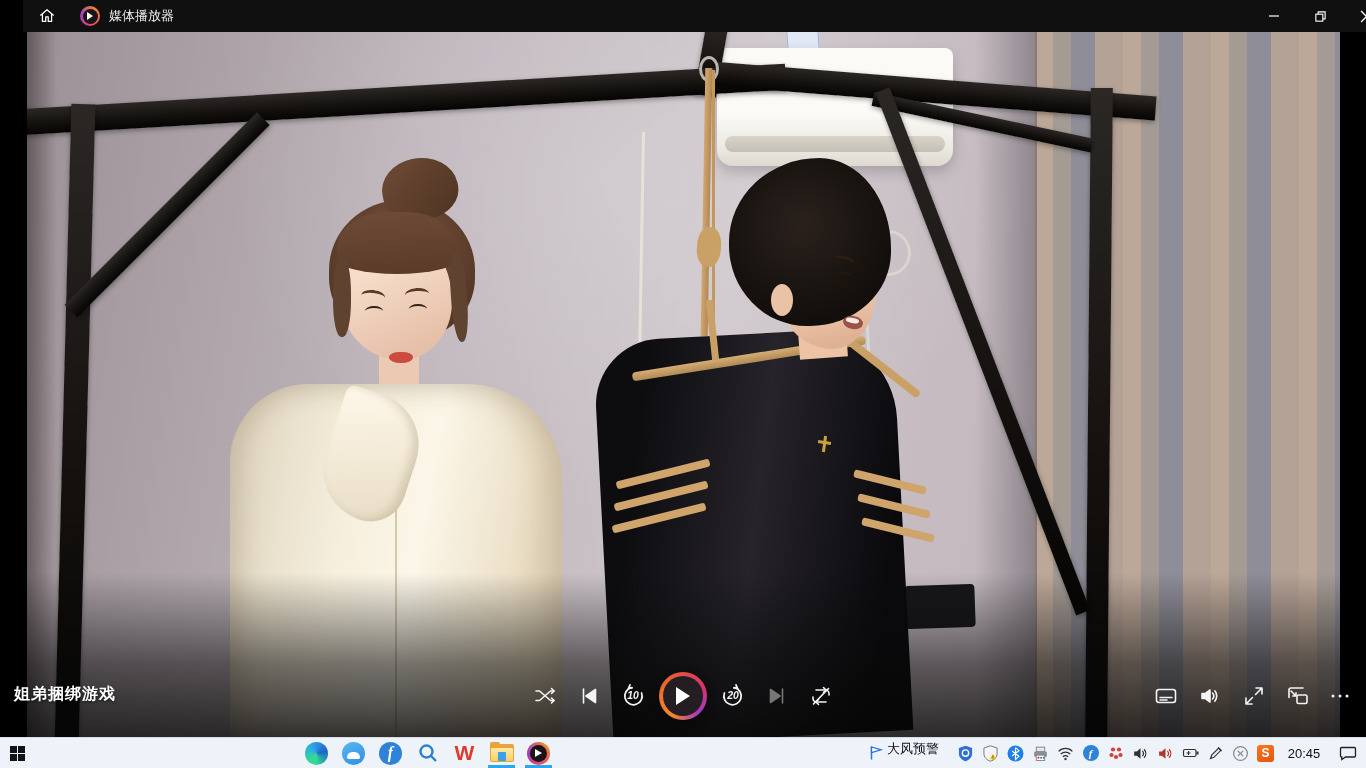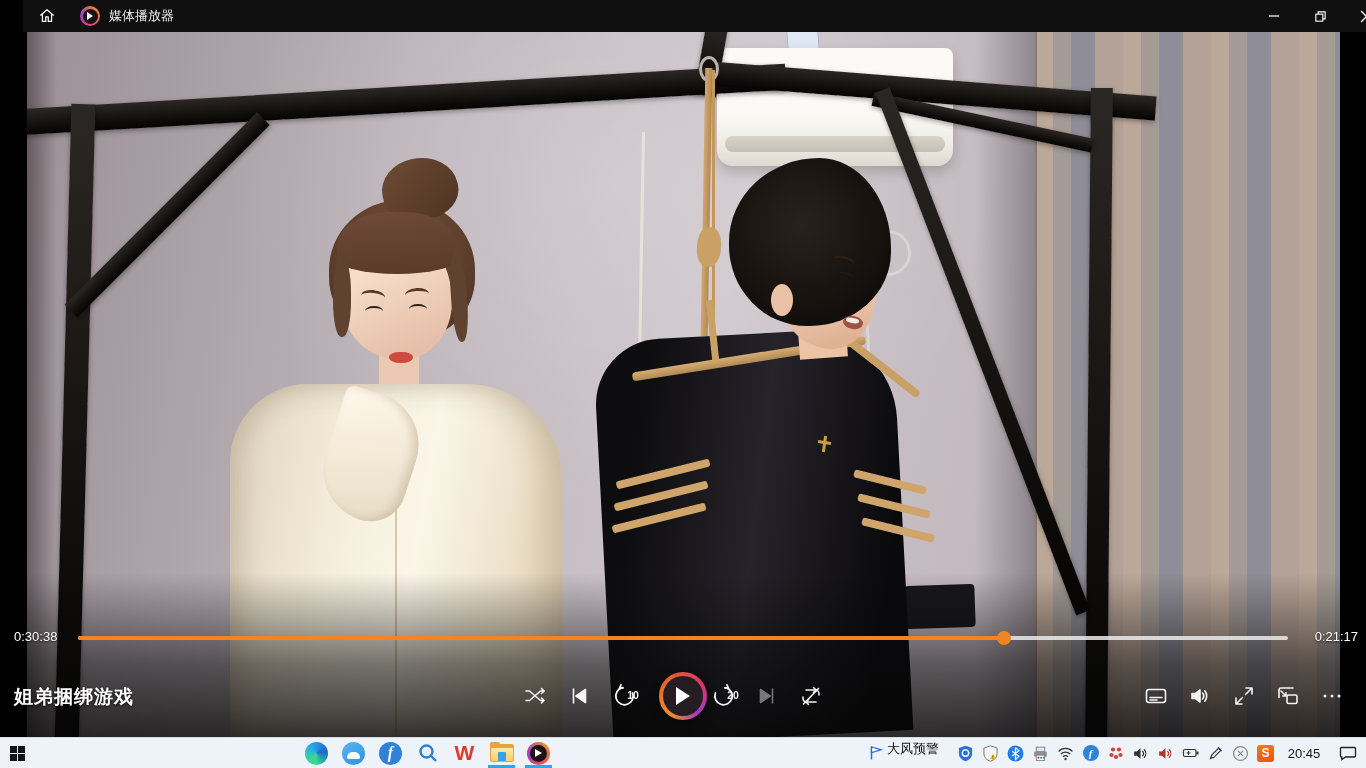--- a/index.html
+++ b/index.html
@@ -19,24 +19,24 @@
   #scene{position:absolute;left:27px;top:0;width:1313px;height:706px;overflow:hidden;
     background:linear-gradient(100deg,#9a9096 0%,#bcb3b9 28%,#cdc5ca 52%,#c3b9bf 72%,#a89ea4 100%);}
   .bar{background:linear-gradient(180deg,#2b2724,#15120f 55%,#060504);box-shadow:0 2px 5px rgba(0,0,0,.35);}
   
   #shade{position:absolute;left:0;bottom:0;width:100%;height:165px;background:linear-gradient(180deg,rgba(0,0,0,0),rgba(8,8,8,.55) 55%,rgba(5,5,5,.8));z-index:10;}
   #progressRow{position:absolute;left:0;top:628px;width:1366px;height:20px;z-index:45;}
   .time{position:absolute;top:1px;color:#fff;font-size:13px;text-shadow:0 1px 2px rgba(0,0,0,.7);}
   #track{position:absolute;left:78px;right:78px;top:8px;height:4px;border-radius:2px;background:rgba(235,235,235,.85);}
   #played{position:absolute;left:0;top:0;height:4px;border-radius:2px;background:var(--accent,#F5831F);}
   #thumb{position:absolute;top:-5px;width:14px;height:14px;margin-left:-7px;border-radius:50%;background:var(--accent,#F5831F);}
-  #videoTitle{position:absolute;left:14px;top:684px;color:#fff;font-size:19px;font-weight:bold;text-shadow:0 1px 3px rgba(0,0,0,.8);z-index:45;letter-spacing:1px;}
+  #videoTitle{position:absolute;left:14px;top:684px;color:#fff;font-size:16px;font-weight:bold;text-shadow:0 1px 3px rgba(0,0,0,.8);z-index:45;letter-spacing:1px;}
   #centerCtl{position:absolute;left:523px;top:672px;width:320px;height:48px;display:flex;align-items:center;z-index:45;}
   #rightCtl{position:absolute;right:6px;top:672px;height:48px;display:flex;align-items:center;z-index:45;}
-  .cbtn{width:44px;height:48px;display:flex;align-items:center;position:relative;}
+  .cbtn{width:44px;height:48px;display:flex;align-items:center;justify-content:center;position:relative;font-style:italic;}
   .cbtn svg{stroke:#f4f4f4;stroke-width:1.6;fill:none;stroke-linecap:round;stroke-linejoin:round;}
   .cbtn .num{position:absolute;left:0;top:17px;width:100%;text-align:center;color:#f4f4f4;font-size:10.5px;font-weight:bold;}
   #playBtn{width:56px;height:48px;display:flex;align-items:center;justify-content:center;}
   #playRing{width:48px;height:48px;border-radius:50%;background:conic-gradient(from 210deg,#f08a28,#e8622c 30%,#d6336c 60%,#a23ac2 80%,#f08a28);display:flex;align-items:center;justify-content:center;box-shadow:0 2px 8px rgba(0,0,0,.5);}
   #playInner{width:40px;height:40px;border-radius:50%;background:#241d21;display:flex;align-items:center;justify-content:center;}
   #playInner .tri{width:0;height:0;border:9px solid transparent;border-left:14px solid #fff;margin-left:8px;}
   
   #taskbar{position:absolute;left:0;bottom:0;width:1366px;height:30px;background:#eef3f9;border-top:1px solid #d6dde6;z-index:60;}
   #startBtn{position:absolute;left:0;top:0;width:34px;height:30px;display:flex;align-items:center;justify-content:center;}
   .winlogo{display:grid;grid-template-columns:7px 7px;grid-template-rows:7px 7px;gap:1px;}
@@ -163,28 +163,20 @@
       <div class="ab" style="left:744px;top:252px;width:22px;height:32px;background:#eac3a6;border-radius:50%;"></div>
       <div class="ab" style="left:806px;top:224px;width:22px;height:8px;border-top:3px solid #2c1f16;border-radius:50%;transform:rotate(14deg);"></div>
       <div class="ab" style="left:810px;top:240px;width:16px;height:6px;border-top:2.5px solid #241811;border-radius:50%;transform:rotate(14deg);"></div>
       <div class="ab" style="left:816px;top:284px;width:20px;height:13px;background:#9c5247;border-radius:48%;transform:rotate(10deg);"></div>
       <div class="ab" style="left:819px;top:286px;width:13px;height:5px;background:#f2ece2;border-radius:40%;transform:rotate(10deg);"></div>
 
       <div id="shade"></div>
     </div>
   </div>
 
-  <div id="progressRow">
-    <div class="time" style="left:14px;">0:30:38</div>
-    <div id="track">
-      <div id="played" style="width: 76.5%;"></div>
-      <div id="thumb" style="left: 76.5%;"></div>
-    </div>
-    <div class="time" style="right:8px;">0:21:17</div>
-  </div>
 
   <div id="videoTitle">姐弟捆绑游戏</div>
 
   <div id="centerCtl">
     <div class="cbtn">
       <svg width="24" height="24" viewBox="0 0 24 24">
           <path d="M3 7h3.5l11 9.5H21"></path>
           <path d="M3 16.5h3.5l11-9.5H21"></path>
           <path d="M18.5 4.5L21 7l-2.5 2.5"></path>
           <path d="M18.5 14L21 16.5L18.5 19"></path>

